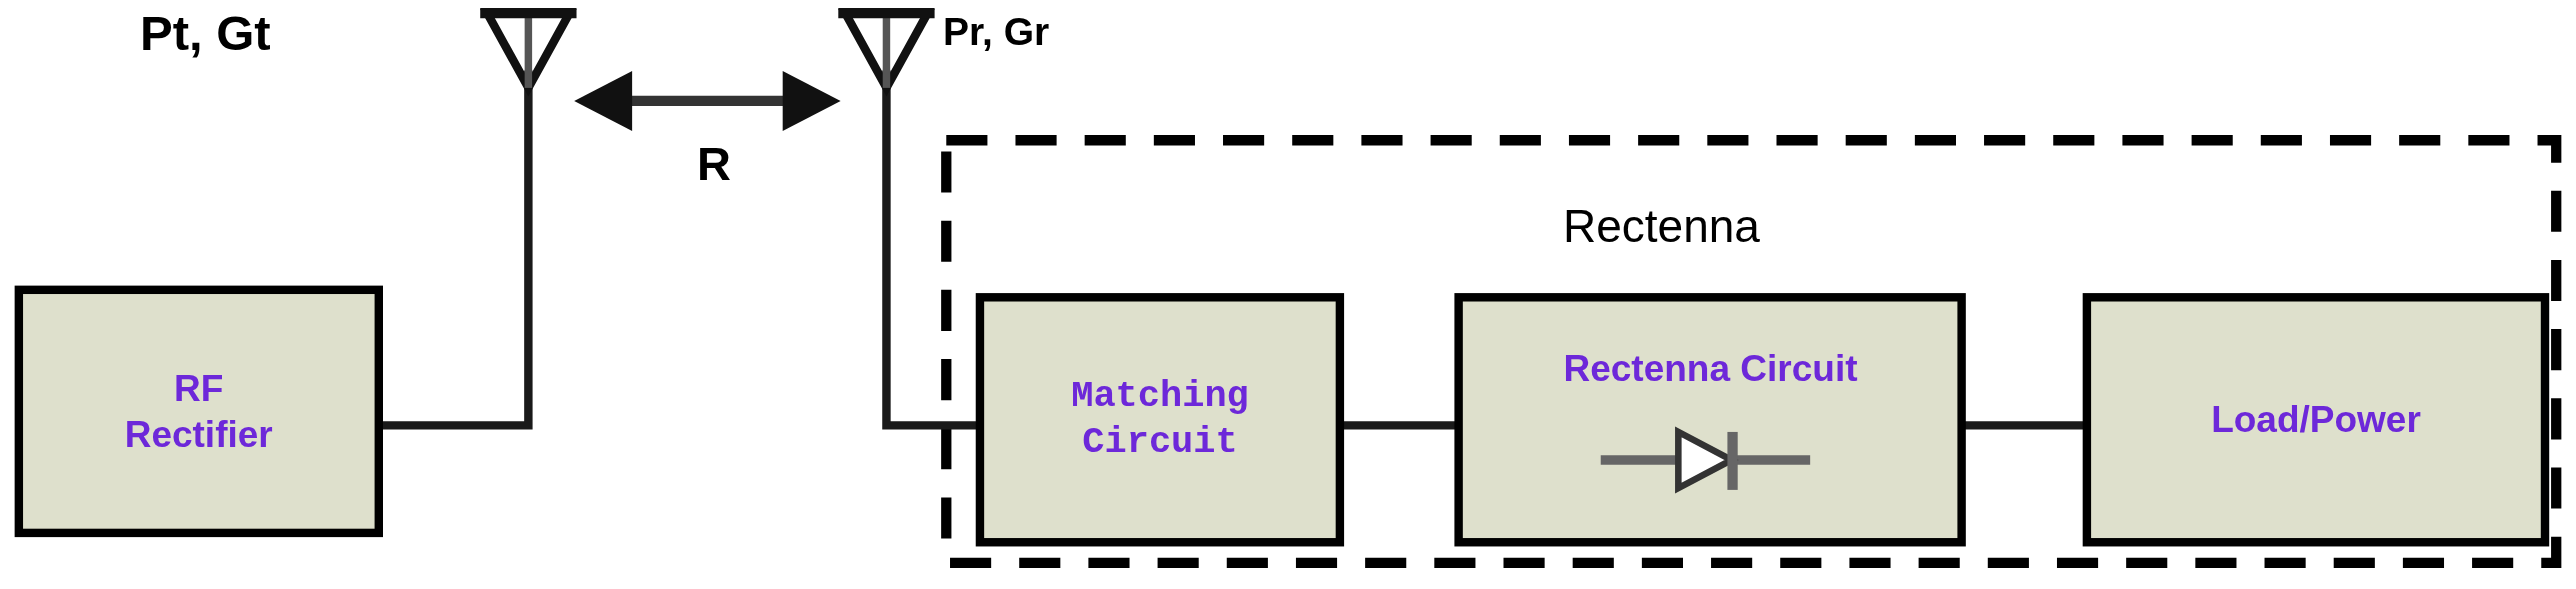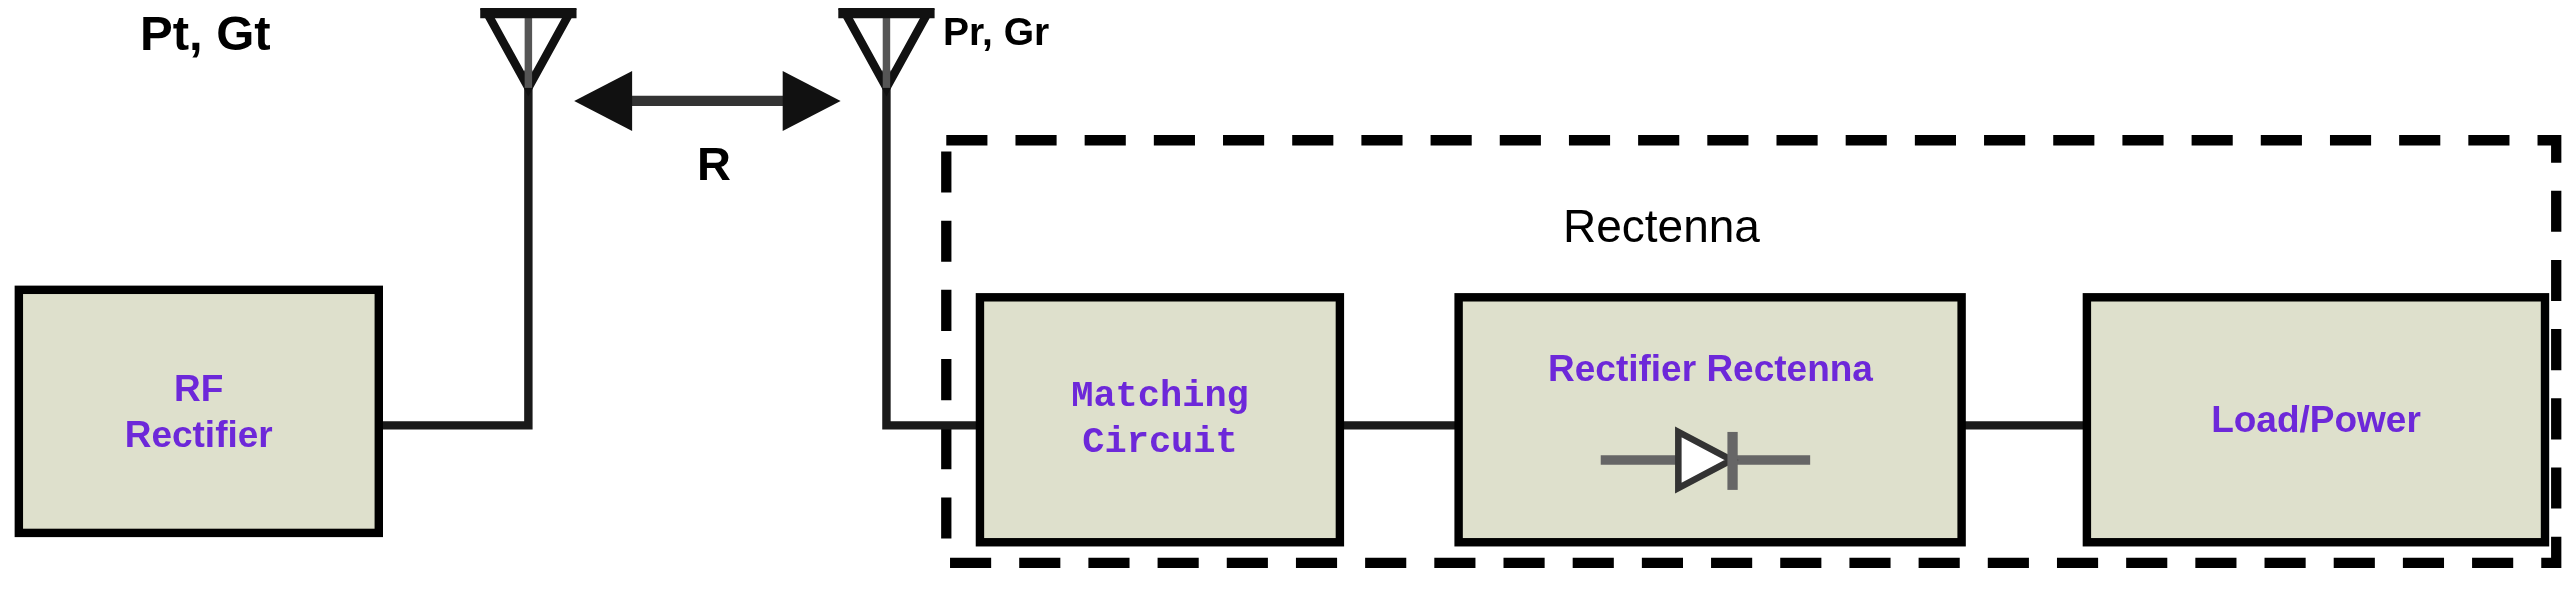--- a/index.html
+++ b/index.html
@@ -109,21 +109,21 @@
     <span>RF</span>
     <span>Rectifier</span>
   </div>
 
   <div class="blk-label" style="left:980px; top:297px; width:360px; height:245px; font-size:37px;font-family:Liberation Mono, monospace;">
     <span>Matching</span>
     <span>Circuit</span>
   </div>
 
   <div class="blk-label" style="left:1459px; top:297px; width:503px; height:245px; font-size:37px; justify-content:flex-start; padding-top:49px; box-sizing:border-box;">
-    <span>Rectifier Rectenna</span>
+    <span>Rectenna Circuit</span>
   </div>
 
   <div class="blk-label" style="left:2087px; top:297px; width:458px; height:245px; font-size:37px;">
     <span>Load/Power</span>
   </div>
 
 </div>
 
 
 </body></html>

